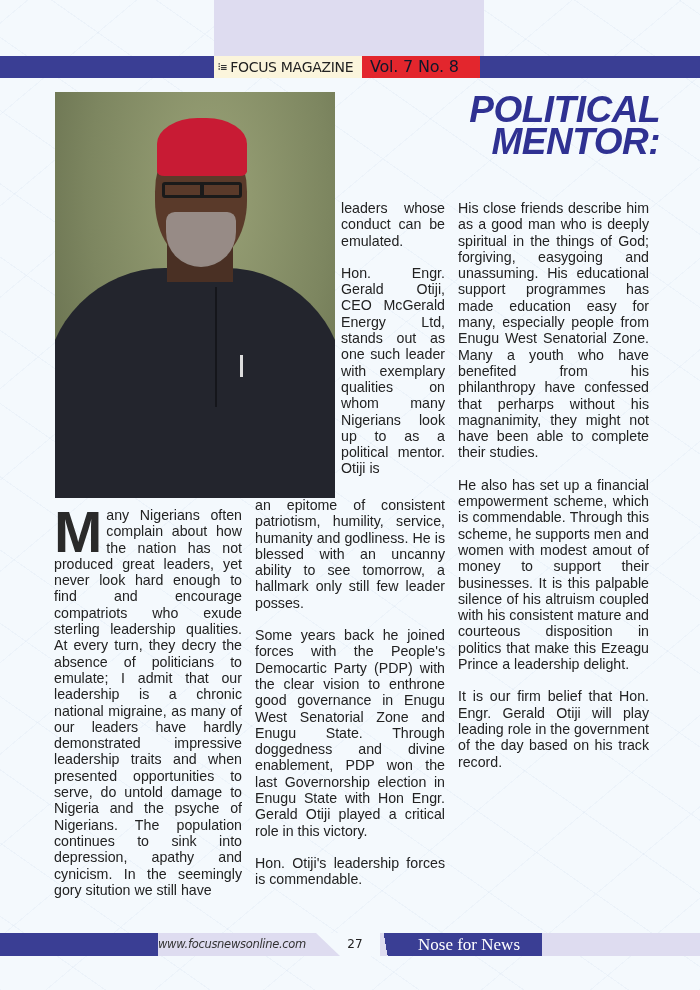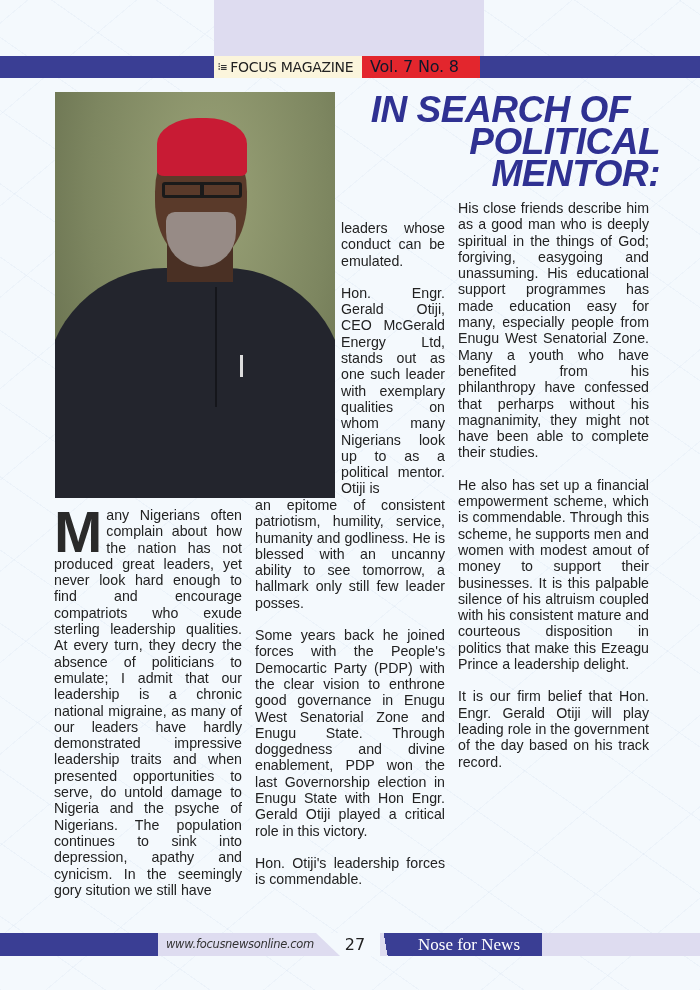--- a/index.html
+++ b/index.html
@@ -85,44 +85,44 @@
   .title .t2 { font-size: 37px; line-height: 32px; letter-spacing: -0.5px; }
   .title .t3 {
     color: #222; font-size: 18px; line-height: 20px; padding-right: 38px; letter-spacing: 0.2px;
   }
   .para {
     position: absolute; font-size: 14.2px; line-height: 16.3px; color: #222;
     text-align: justify; text-align-last: left;
     font-family: "Liberation Sans", sans-serif;
   }
   .para p { margin: 0; }
-  .col2a { left: 341px; top: 200px; width: 104px; margin-top: 20px; }
+  .col2a { left: 341px; top: 200px; width: 104px; }
   .col2b { left: 255px; top: 497px; width: 190px; }
   .col1  { left: 54px;  top: 507px; width: 188px; }
   .col3  { left: 458px; top: 200px; width: 191px; }
   .gap { height: 16px; }
   .dropcap {
     float: left; font-size: 58px; line-height: 46px; font-weight: bold;
     color: #2a2a2a; margin: 2px 4px 0 0; font-family: "Liberation Sans", sans-serif;
   }
   .footer-bar {
     position: absolute; left: 0; top: 933px; width: 700px; height: 23px; background: #dedcf0;
   }
   .footer-left {
     position: absolute; left: 0; top: 933px; width: 158px; height: 23px; background: #3a3e94;
   }
   .footer-url {
     position: absolute; left: 158px; top: 933px; width: 190px; height: 23px;
     background: linear-gradient(100deg, #dedcf0 0 85%, transparent 85%);
-    font-style: italic; font-size: 11.5px; line-height: 23px; color: #333; padding-left: 8px;
+    font-style: italic; font-size: 11.5px; line-height: 23px; color: #333; 
     box-sizing: border-box; font-family: "DejaVu Sans", sans-serif; letter-spacing: -0.3px;
   }
   .footer-page {
     position: absolute; left: 340px; top: 933px; width: 30px; height: 23px;
-    font-size: 16px; line-height: 23px; color: #222; text-align: center;
+    font-size: 12px; line-height: 23px; color: #222; text-align: center;
     font-family: "DejaVu Sans", sans-serif;
   }
   .footer-slogan {
     position: absolute; left: 366px; top: 933px; width: 176px; height: 23px;
     background: linear-gradient(80deg, transparent 0 12%, #3a3e94 12%);
     color: #fff; font-family: "Liberation Serif", serif; font-size: 17px; line-height: 23px;
     text-align: right; padding-right: 22px; box-sizing: border-box;
   }
   .footer-white-gap {
     position: absolute; left: 300px; top: 933px; width: 80px; height: 23px; background: #f4f9fd;
@@ -149,21 +149,20 @@
   <div class="neck"></div>
   <div class="head"></div>
   <div class="beard"></div>
   <div class="cap"></div>
   <div class="glasses"></div>
   <div class="placket"></div>
   <div class="pen"></div>
 </div>
 
 <div class="title">
-  <div class="t1">IN SEARCH OF</div>
   <div class="t2">POLITICAL MENTOR:</div>
 </div>
 
 <div class="para col1">
   <span class="dropcap">M</span>
   <p>any Nigerians often complain about how the nation has not produced great leaders, yet never look hard enough to find and encourage compatriots who exude sterling leadership qualities. At every turn, they decry the absence of politicians to emulate; I admit that our leadership is a chronic national migraine, as many of our leaders have hardly demonstrated impressive leadership traits and when presented opportunities to serve, do untold damage to Nigeria and the psyche of Nigerians. The population continues to sink into depression, apathy and cynicism. In the seemingly gory sitution we still have</p>
 </div>
 
 <div class="para col2a">
   <p>leaders whose conduct can be emulated.</p>

